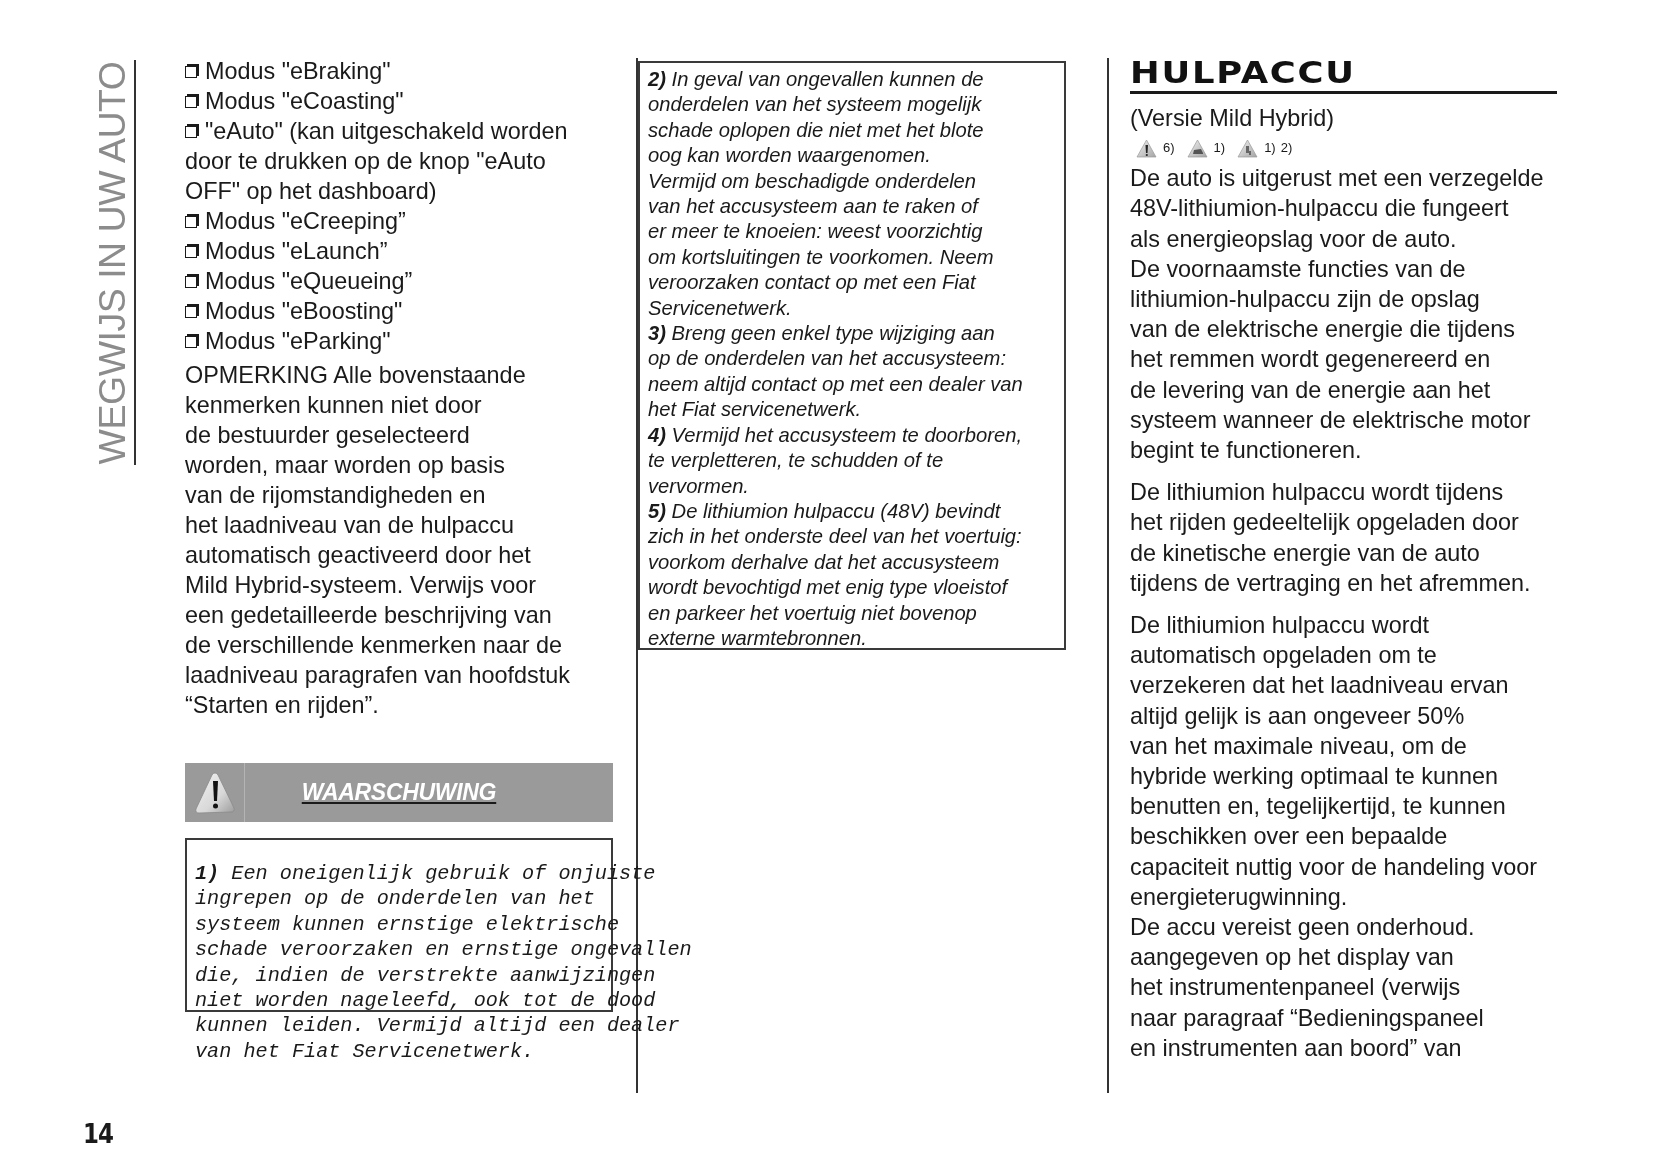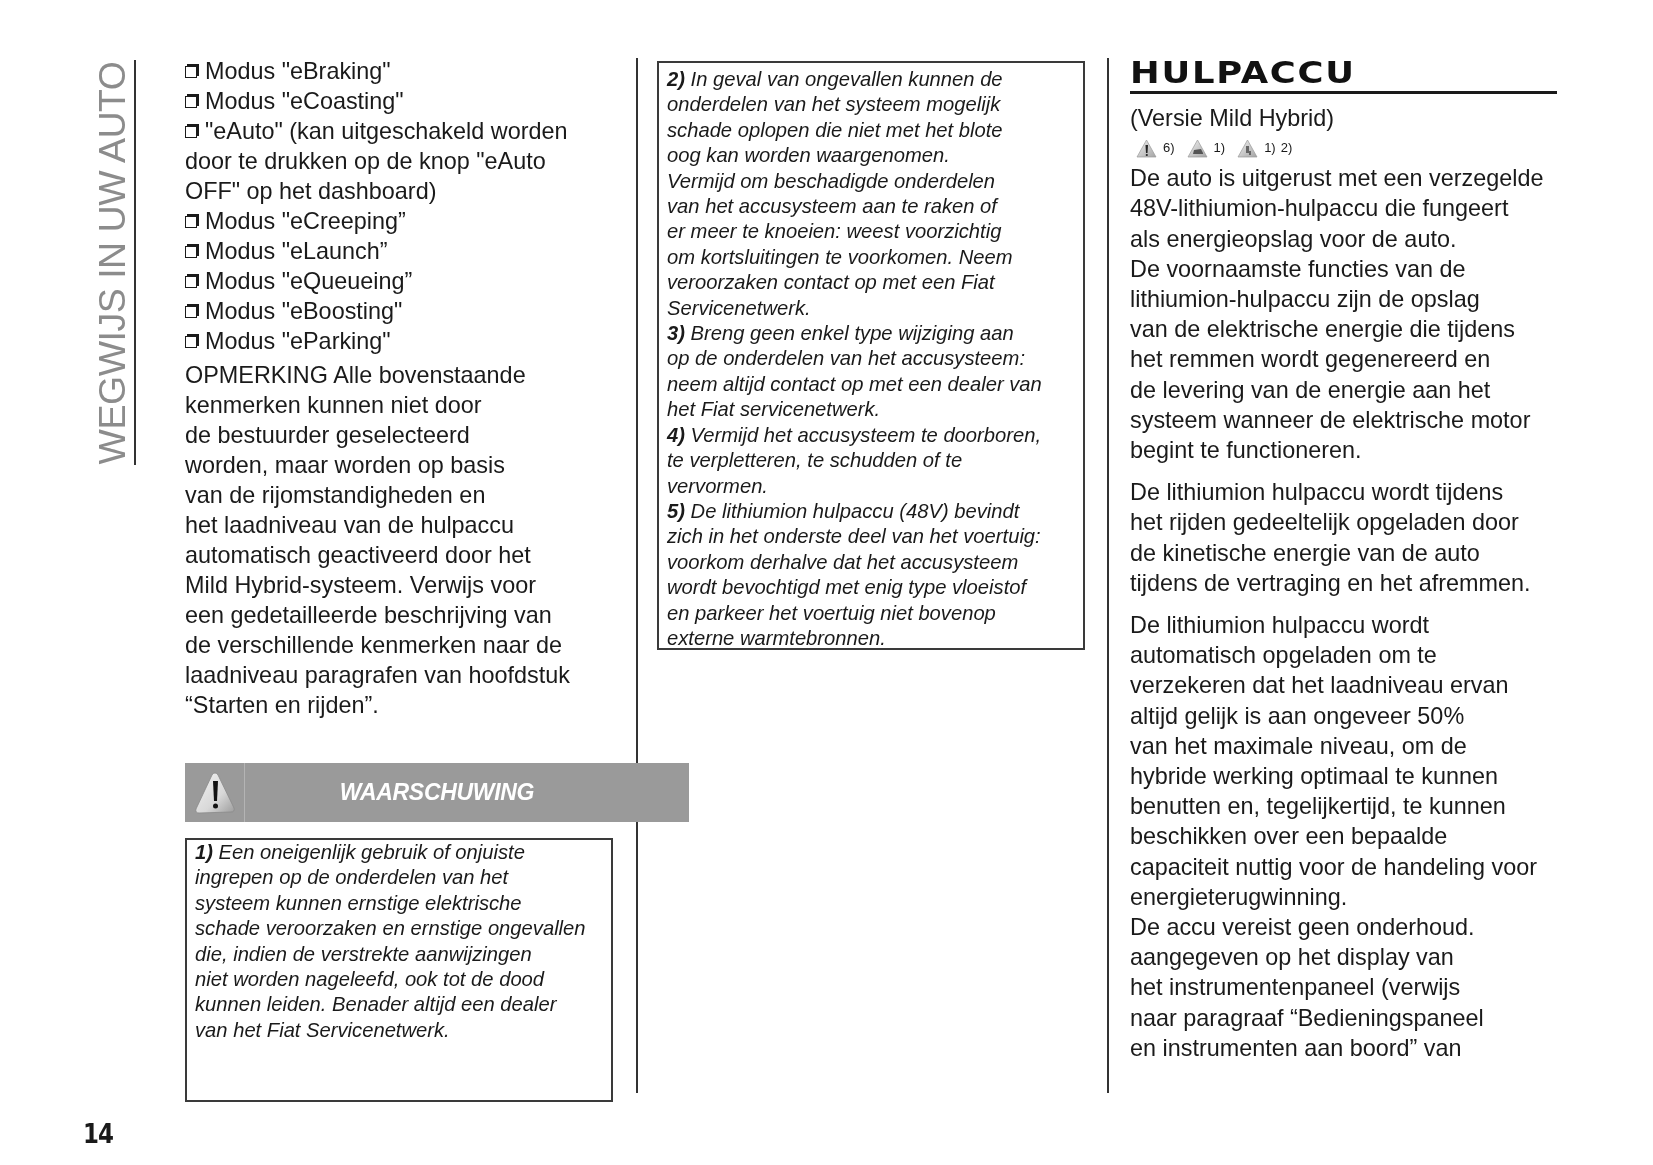--- a/index.html
+++ b/index.html
@@ -21,34 +21,34 @@
               font-size: 23.4px; line-height: 30px; }
   .bullet-item { display: flex; align-items: baseline; white-space: nowrap; }
   .bullet { display: inline-block; width: 12px; height: 12px; border: 1.5px solid #1a1a1a;
             box-sizing: border-box; margin-right: 8px; position: relative; top: 0px;
             box-shadow: 2px -2px 0 #1a1a1a; background: #fff; flex: none; transform: translateY(-1px); }
   .bullet-text { }
   .cont-line { white-space: nowrap; }
   .note { margin-top: 4px; }
   .note div { white-space: nowrap; }
 
-  .warn-bar { position: absolute; left: 185px; top: 763px; width: 504px; height: 59px;
-              background: #9a9a9a; display: flex; }
+  .warn-bar { position: absolute; left: 185px; top: 763px; width: 428px; height: 59px;
+              background: #9a9a9a; display: flex; text-decoration: underline; }
   .warn-icon-cell { width: 59px; height: 59px; border-right: 1px solid #b4b4b4;
               display: flex; align-items: center; justify-content: center; }
   .warn-label { flex: 1; display: flex; align-items: center; justify-content: center;
               color: #fff; font-weight: bold; font-style: italic; font-size: 23px; letter-spacing: -0.3px;
               padding-right: 60px; }
 
   .box { position: absolute; border: 2px solid #3a3a3a; box-sizing: border-box; background: #fff;
          font-style: italic; font-size: 20.2px; line-height: 25.4px; color: #1a1a1a; }
   .box .ln { white-space: nowrap; }
   .box b { font-style: italic; font-weight: bold; }
-  .box-left { left: 185px; top: 838px; width: 428px; height: 264px; padding: 0 0 0 8px; }
-  .box-mid { left: 657px; top: 61px; width: 428px; height: 589px; padding: 4px 16px 0 8px; }
+  .box-left { left: 185px; top: 838px; width: 428px; height: 174px; padding: 21px 0 0 8px; font-family: Liberation Mono, monospace; }
+  .box-mid { left: 638px; top: 61px; width: 428px; height: 589px; padding: 4px 16px 0 8px; }
 
   
   .heading { position: absolute; left: 1130px; top: 56px; font-family: "DejaVu Sans", sans-serif;
              font-weight: bold; font-size: 30px; letter-spacing: 1.5px; transform: scaleX(1.18);
              transform-origin: left top; color: #111; line-height: 34px; }
   .heading-rule { position: absolute; left: 1130px; top: 91px; width: 427px; height: 3px; background: #1a1a1a; }
   .col-right { position: absolute; left: 1130px; top: 103px; width: 440px;
                font-size: 23.4px; line-height: 30.2px; }
   .col-right .ln { white-space: nowrap; }
   .icons-row { height: 30px; display: flex; align-items: center; font-size: 13px; padding-left: 6px; }
@@ -143,21 +143,21 @@
   <div class="warn-label">WAARSCHUWING</div>
 </div>
 
 <div class="box box-left" id="warn-box">
     <div class="ln"><b>1)</b> <span>Een oneigenlijk gebruik of onjuiste</span></div>
     <div class="ln"><span>ingrepen op de onderdelen van het</span></div>
     <div class="ln"><span>systeem kunnen ernstige elektrische</span></div>
     <div class="ln"><span>schade veroorzaken en ernstige ongevallen</span></div>
     <div class="ln"><span>die, indien de verstrekte aanwijzingen</span></div>
     <div class="ln"><span>niet worden nageleefd, ook tot de dood</span></div>
-    <div class="ln"><span>kunnen leiden. Benader altijd een dealer</span></div>
+    <div class="ln"><span>kunnen leiden. Vermijd altijd een dealer</span></div>
     <div class="ln"><span>van het Fiat Servicenetwerk.</span></div>
   </div>
 
 <div class="box box-mid" id="mid-box">
     <div>
       <div class="ln"><b>2)</b> <span>In geval van ongevallen kunnen de</span></div>
       <div class="ln"><span>onderdelen van het systeem mogelijk</span></div>
       <div class="ln"><span>schade oplopen die niet met het blote</span></div>
       <div class="ln"><span>oog kan worden waargenomen.</span></div>
       <div class="ln"><span>Vermijd om beschadigde onderdelen</span></div>

